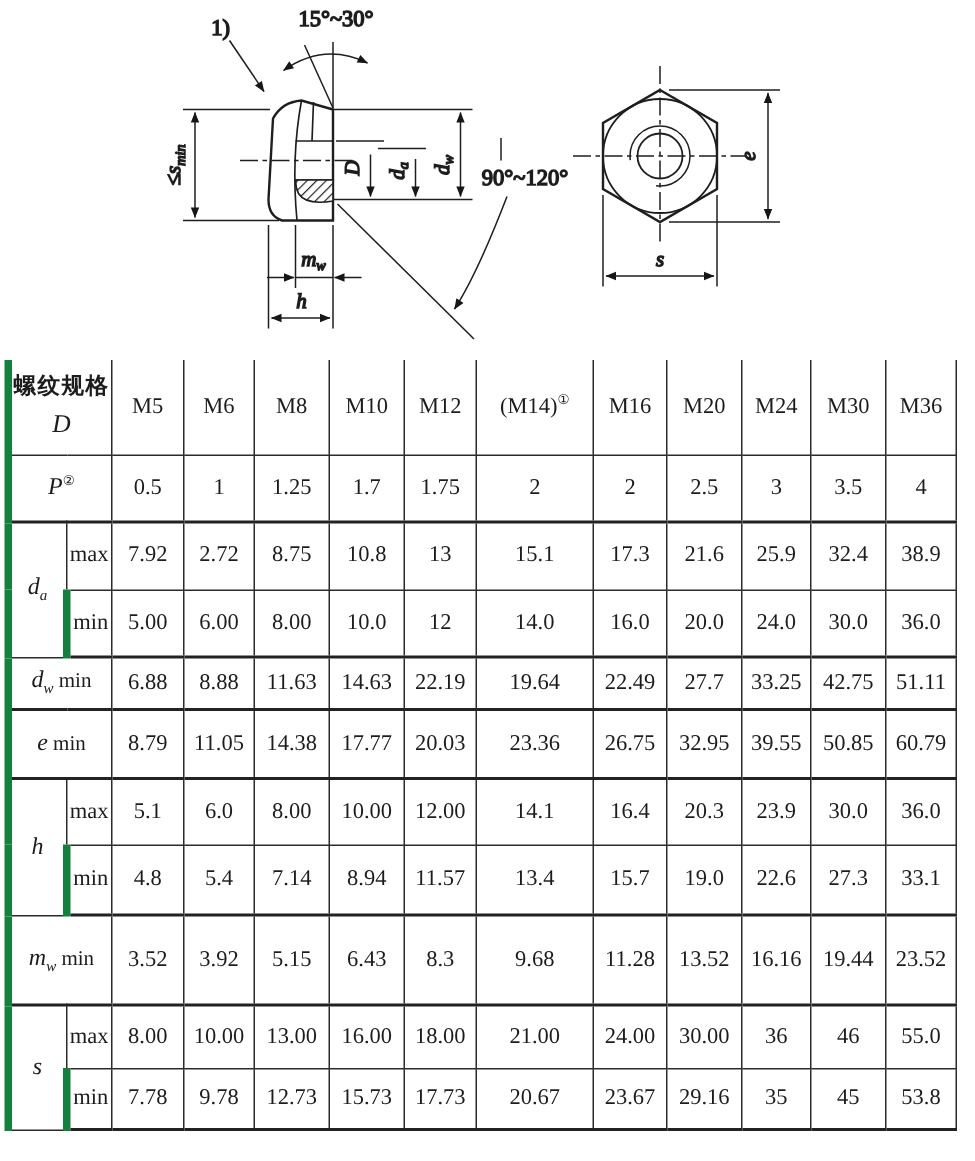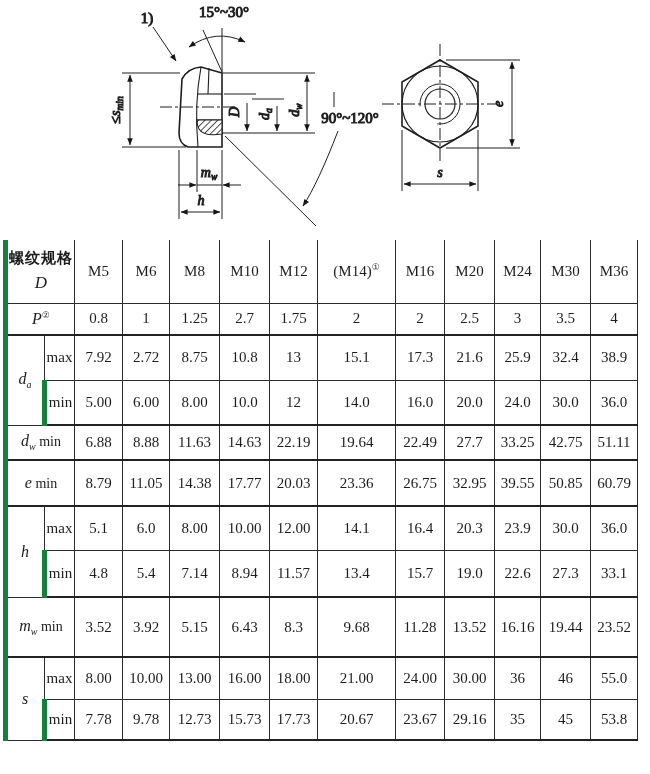--- a/index.html
+++ b/index.html
@@ -165,26 +165,26 @@
         <th class="colh">M12</th>
         <th class="colh">(M14)<sup class="circ">①</sup></th>
         <th class="colh">M16</th>
         <th class="colh">M20</th>
         <th class="colh">M24</th>
         <th class="colh">M30</th>
         <th class="colh">M36</th>
       </tr>
   </thead>
   <tbody id="tbody">
-      <tr class="thick" style="height: 32px;">
+      <tr class="thick" style="height: 45px;">
         <td colspan="2"><span class="sym">P</span><sup class="circ">②</sup></td>
-        <td>0.8</td>
+        <td>0.5</td>
         <td>1</td>
         <td>1.25</td>
-        <td>2.7</td>
+        <td>1.7</td>
         <td>1.75</td>
         <td>2</td>
         <td>2</td>
         <td>2.5</td>
         <td>3</td>
         <td>3.5</td>
         <td>4</td>
       </tr>
       <tr style="height: 45px;">
         <td rowspan="2"><span class="sym">d<sub>a</sub></span></td>

